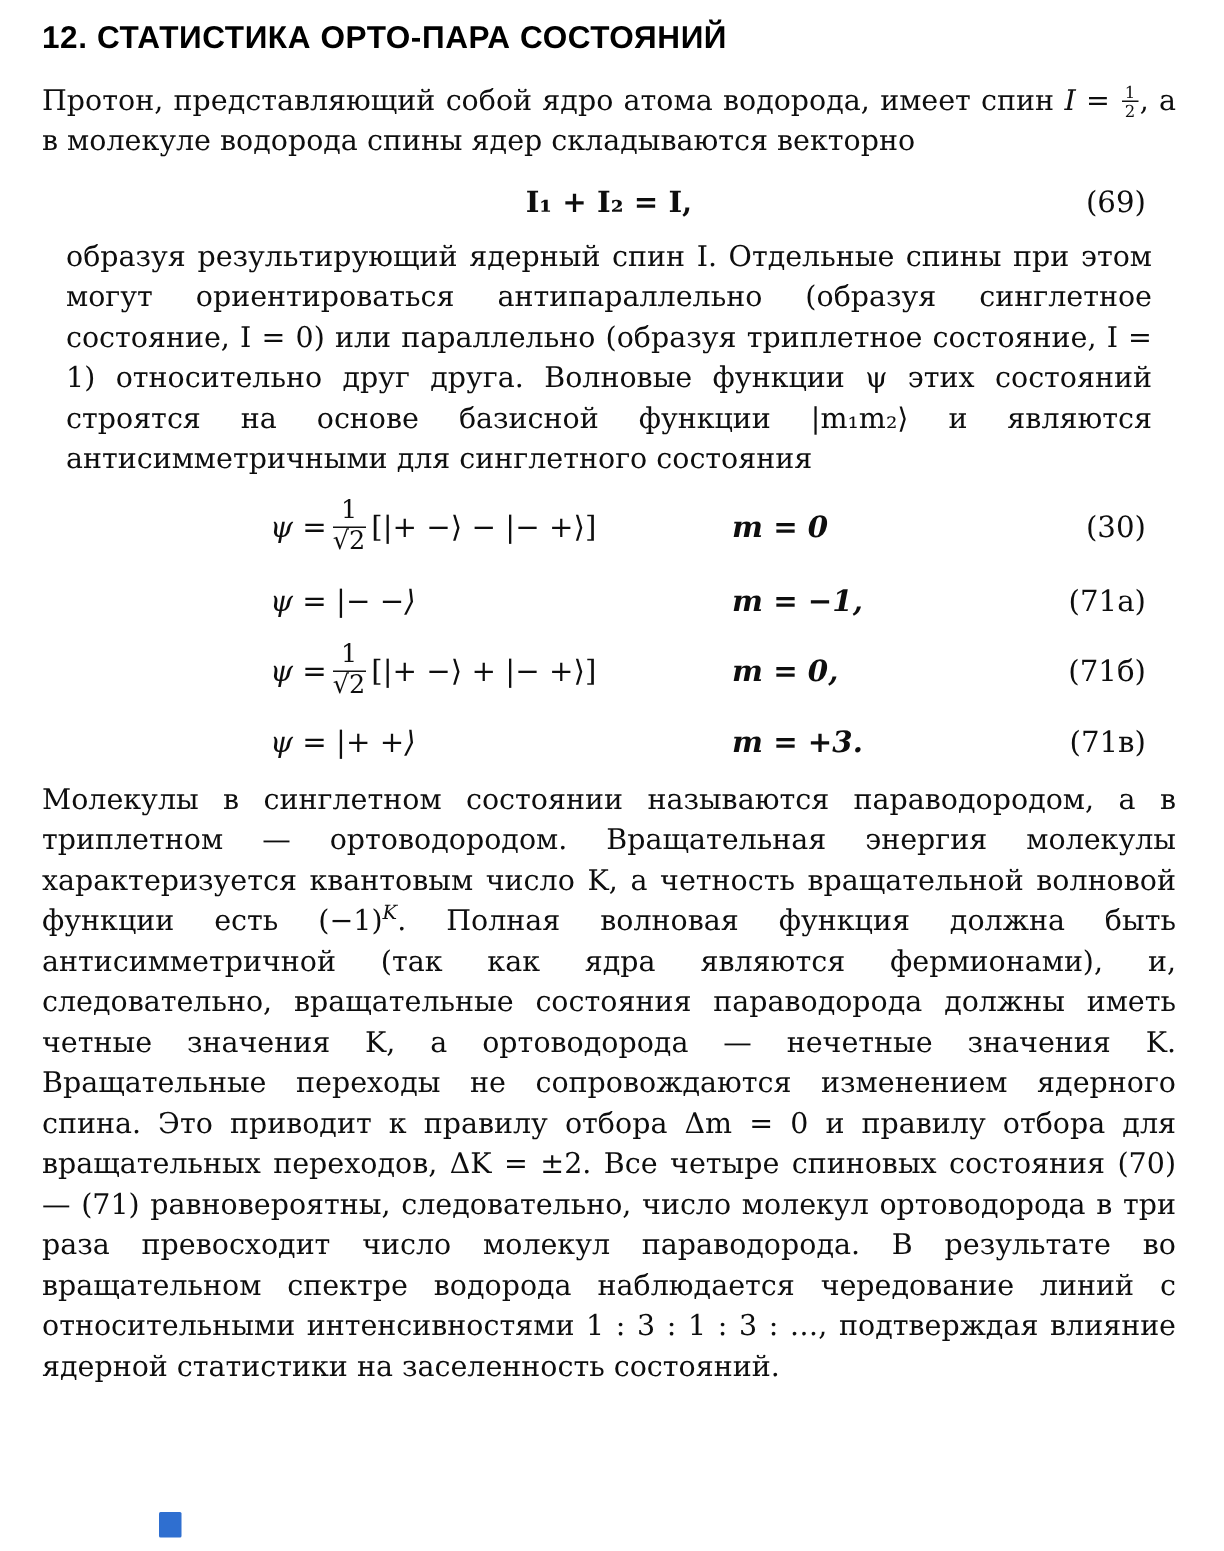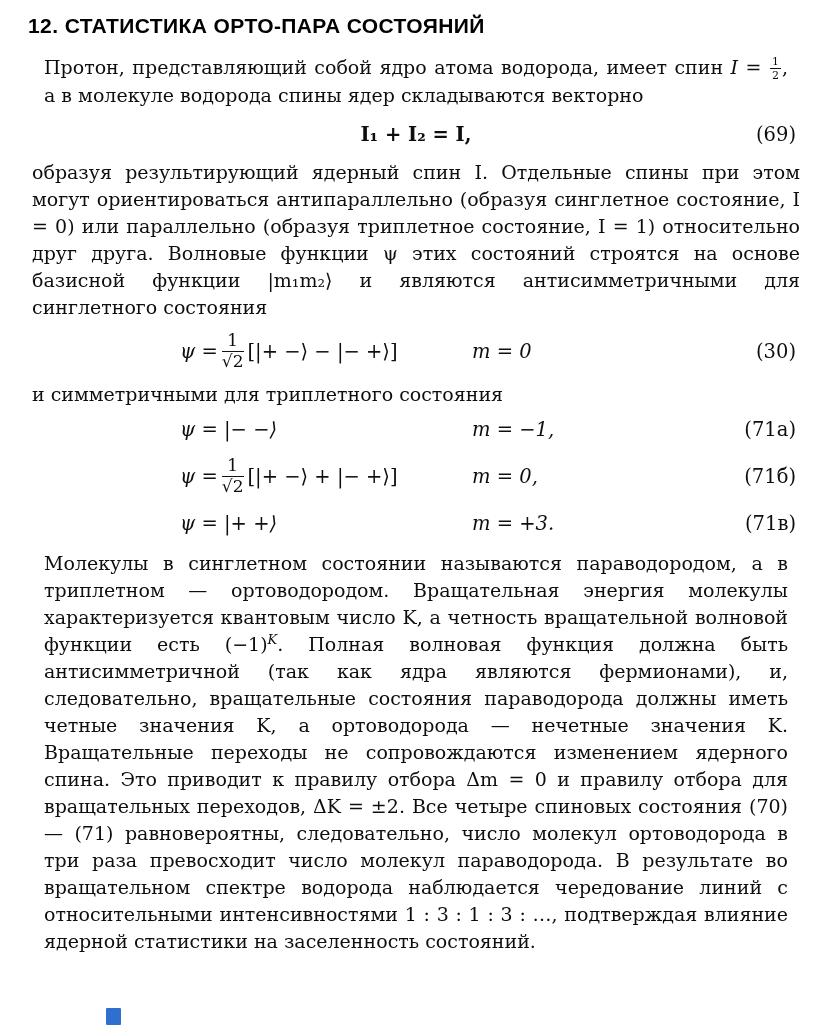--- a/index.html
+++ b/index.html
@@ -1,31 +1,31 @@
 <!DOCTYPE html>
 <html><head>
 <meta charset="utf-8">
 <style>
   html,body{margin:0;padding:0;background:#ffffff;}
   body{width:816px;height:1034px;overflow:hidden;position:relative;
        font-family:"DejaVu Serif", serif;color:#0e0e0e;}
-  .page{padding:10px 12px 0 28px;}
+  .page{padding:10px 32px 0 28px;}
 
   .title{font-family:"Liberation Sans", sans-serif;font-weight:bold;
          font-size:21px;letter-spacing:.4px;margin:4px 0 16px 0;color:#000;}
 
-  p.body{font-size:19px;line-height:27px;text-align:justify;margin:16px;}
+  p.body{font-size:19px;line-height:27px;text-align:justify;margin:0;}
   p.lead{margin-bottom:2px;}
-  p.mid{margin:2px 4px;}
+  p.mid{margin:2px 16px;}
 
   
   .eq{position:relative;font-size:19.5px;display:flex;align-items:center;}
   .eq .lhs{margin-left:152px;display:inline-flex;align-items:center;gap:4px;}
-  .eq .mval{position:absolute;left:444px;}
-  .eq .eqnum{position:absolute;right:8px;}
+  .eq .mval{position:absolute;left:460px;font-weight:bold;}
+  .eq .eqnum{position:absolute;right:20px;}
   .eq.center{justify-content:center;}
   .eq.center .cbody{margin:12px auto;}
   .eq.row69{height:36px;margin:8px 0 6px 0;}
   .eq.row70{height:50px;margin:6px 0 4px 0;}
   .eq.row71{height:40px;margin:2px 0;}
   .eq.row71b{height:50px;}
   .mi{font-style:italic;}
   .up{font-style:normal;}
   .vec{font-weight:bold;font-style:normal;}
 
@@ -66,21 +66,20 @@
       <span class="frac">
           <span class="fn">1</span>
           <span class="fd">√2</span>
         </span>
       <span class="up">[|+ −⟩ − |− +⟩]</span>
     </span>
     <span class="mval mi">m = 0</span>
     <span class="eqnum">(30)</span>
   </div>
 
-  <p class="body mid">и симметричными для триплетного состояния</p>
 
   <div class="eq row71">
     <span class="lhs">
         <span class="mi">ψ = |− −⟩</span>
       </span>
     <span class="mval mi">m = −1,</span>
     <span class="eqnum">(71а)</span>
   </div>
 
   <div class="eq row71 row71b">

